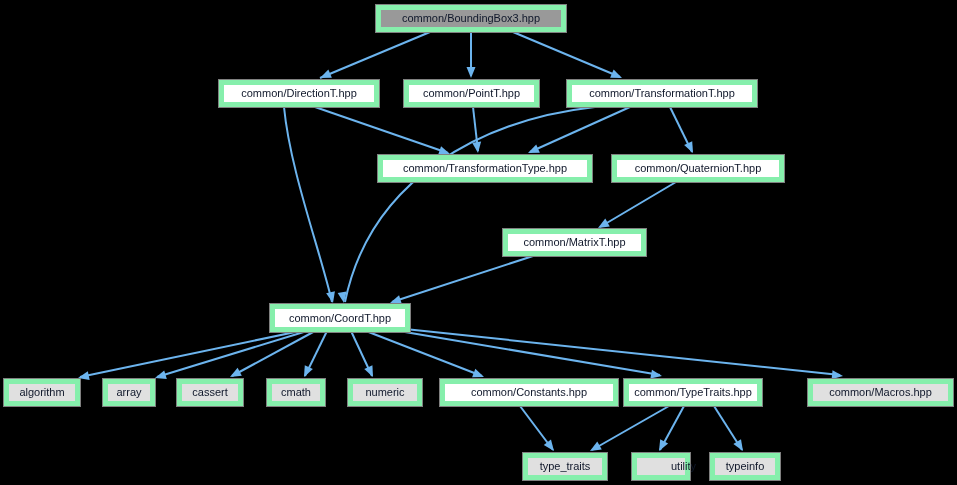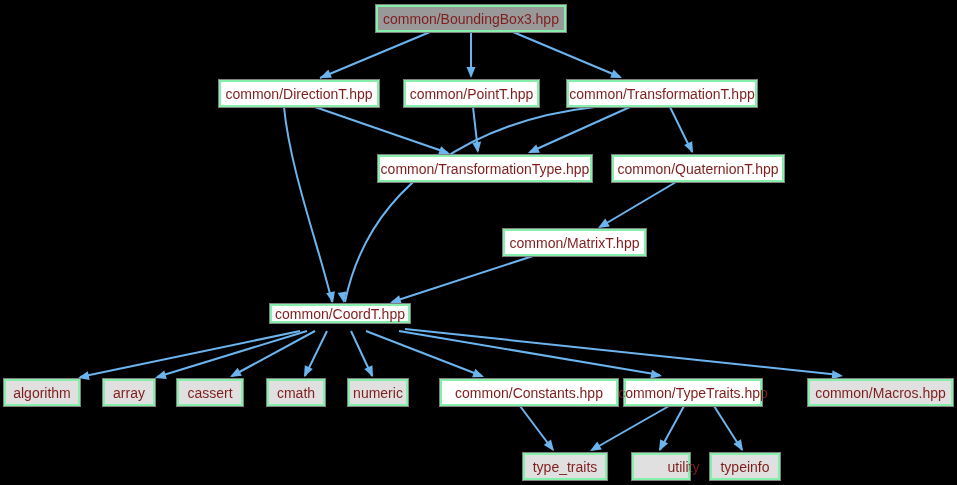--- a/index.html
+++ b/index.html
@@ -21,25 +21,25 @@
     top: 0;
     width: 957px;
     height: 485px;
   }
   .node {
     position: absolute;
     box-sizing: border-box;
     display: flex;
     align-items: center;
     justify-content: center;
-    border: 2px solid #86efac;
+    border: 5px solid #86efac;
     outline: 1px solid #808080;
-    font-size: 14px;
+    font-size: 11px;
     line-height: 1;
-    color: #7f1d1d;
+    color: #0f172a;
     white-space: nowrap;
     letter-spacing: 0px;
     z-index: 5;
   }
   .node.fill-white  { background: #ffffff; }
   .node.fill-light  { background: #e0e0e0; }
   .node.fill-dark   { background: #999999; }
   .node-label {
     pointer-events: none;
   }
@@ -156,36 +156,36 @@
     </div>
     <div class="node fill-white" style="left: 378px; top: 155px; width: 214px; height: 27px;">
       <span class="node-label">common/TransformationType.hpp</span>
     </div>
     <div class="node fill-white" style="left: 612px; top: 155px; width: 172px; height: 27px;">
       <span class="node-label">common/QuaternionT.hpp</span>
     </div>
     <div class="node fill-white" style="left: 503px; top: 229px; width: 143px; height: 27px;">
       <span class="node-label">common/MatrixT.hpp</span>
     </div>
-    <div class="node fill-white" style="left: 270px; top: 304px; width: 140px; height: 19px;">
+    <div class="node fill-white" style="left: 270px; top: 304px; width: 140px; height: 28px;">
       <span class="node-label">common/CoordT.hpp</span>
     </div>
     <div class="node fill-light" style="left: 4px; top: 379px; width: 76px; height: 27px;">
       <span class="node-label">algorithm</span>
     </div>
     <div class="node fill-light" style="left: 103px; top: 379px; width: 52px; height: 27px;">
       <span class="node-label">array</span>
     </div>
     <div class="node fill-light" style="left: 177px; top: 379px; width: 66px; height: 27px;">
       <span class="node-label">cassert</span>
     </div>
     <div class="node fill-light" style="left: 267px; top: 379px; width: 58px; height: 27px;">
       <span class="node-label">cmath</span>
     </div>
-    <div class="node fill-light" style="left: 348px; top: 379px; width: 60px; height: 27px;">
+    <div class="node fill-light" style="left: 348px; top: 379px; width: 74px; height: 27px;">
       <span class="node-label">numeric</span>
     </div>
     <div class="node fill-white" style="left: 440px; top: 379px; width: 178px; height: 27px;">
       <span class="node-label">common/Constants.hpp</span>
     </div>
     <div class="node fill-white" style="left: 624px; top: 379px; width: 138px; height: 27px;">
       <span class="node-label">common/TypeTraits.hpp</span>
     </div>
     <div class="node fill-light" style="left: 808px; top: 379px; width: 145px; height: 27px;">
       <span class="node-label">common/Macros.hpp</span>

